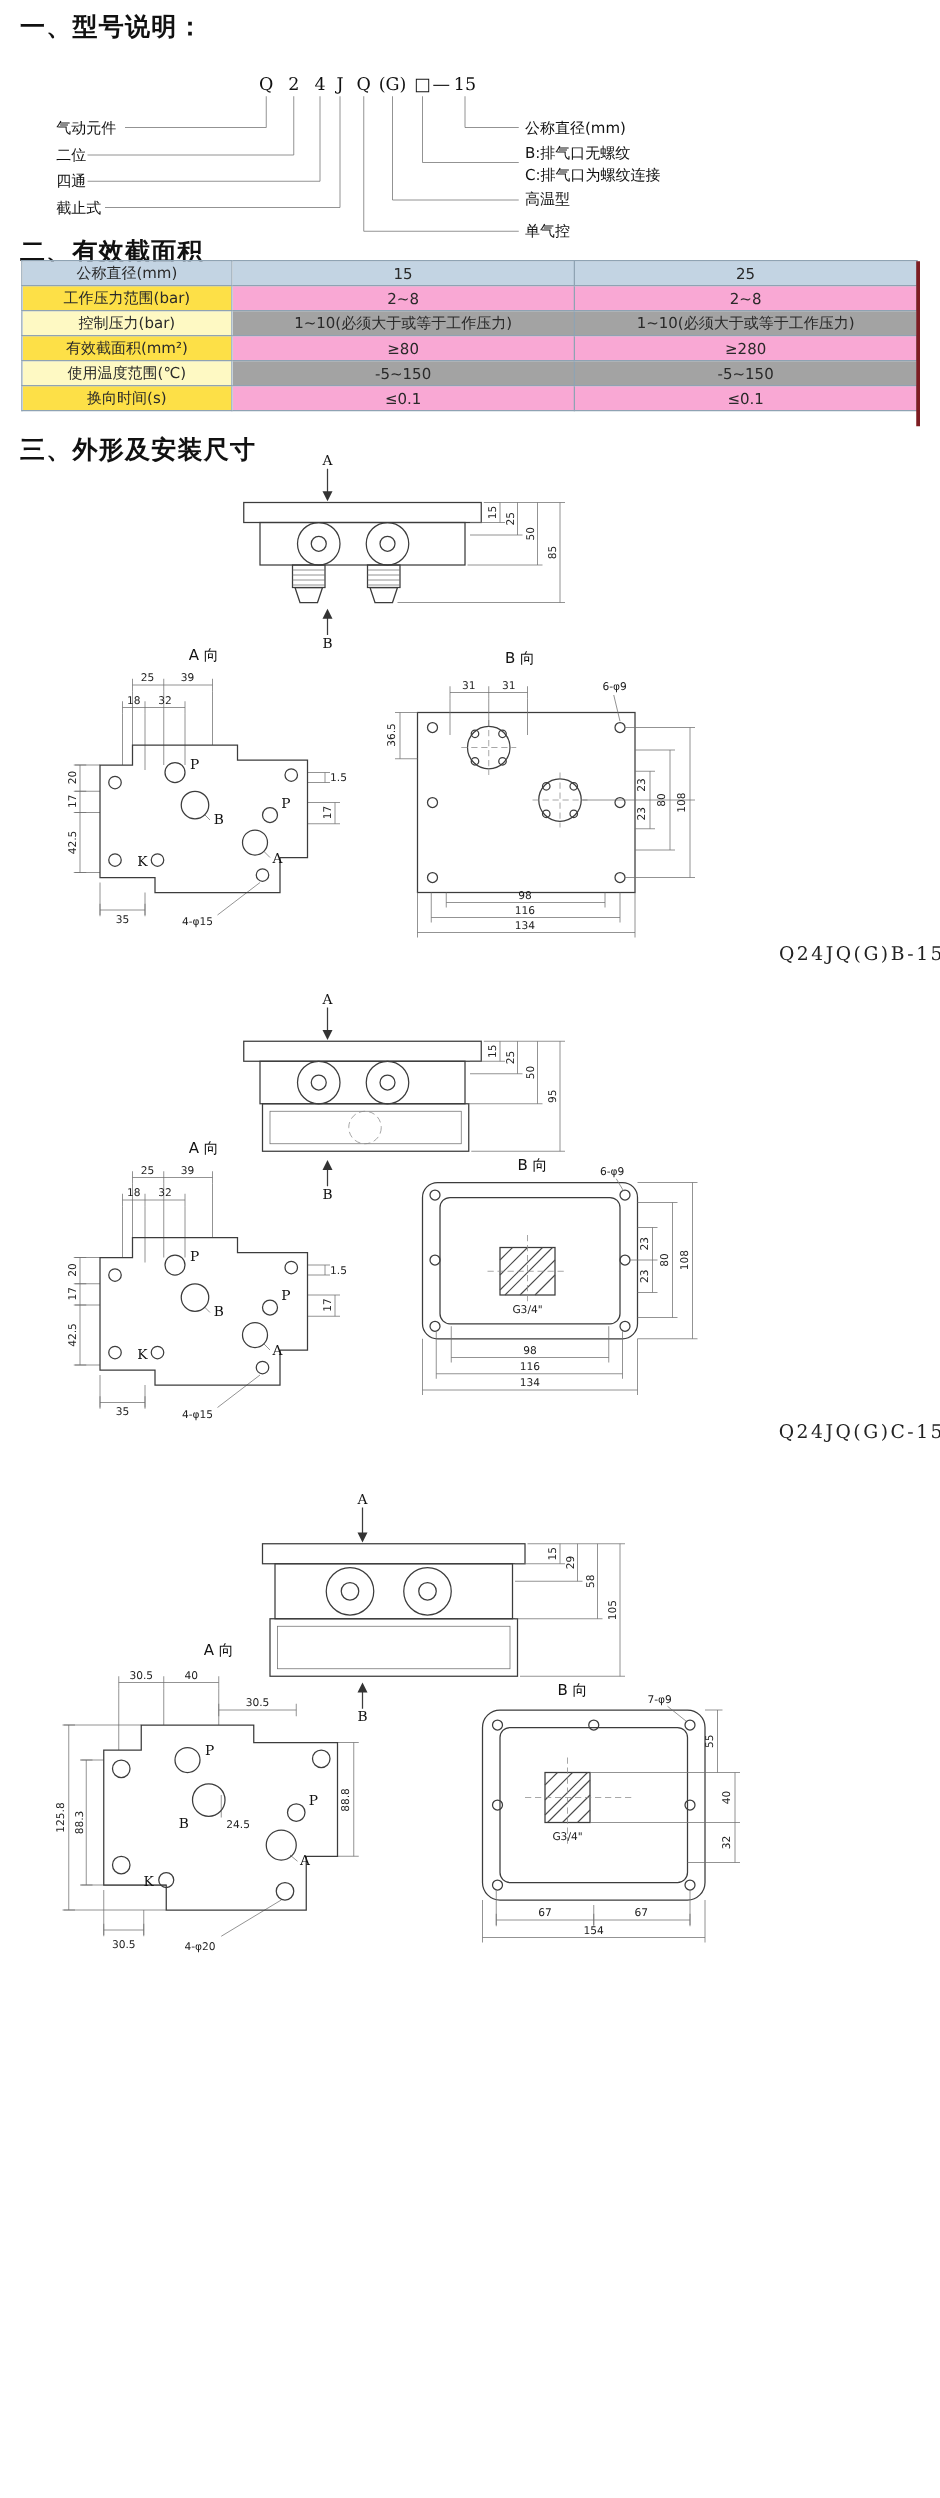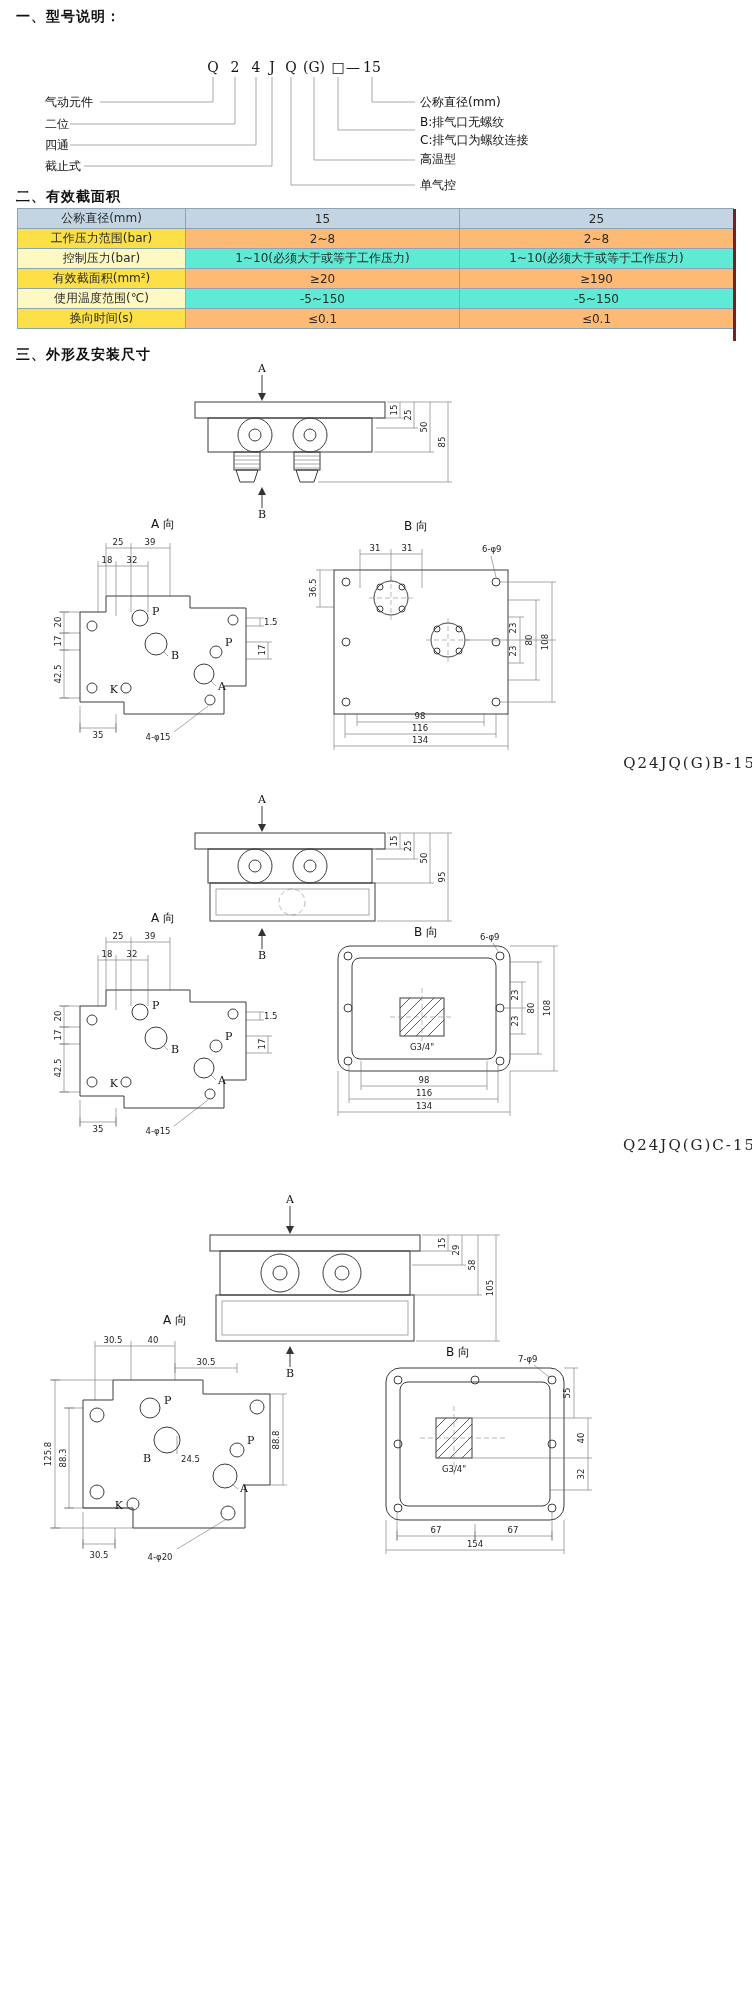--- a/index.html
+++ b/index.html
@@ -1,38 +1,38 @@
 <!DOCTYPE html>
 <html><head>
 <meta charset="utf-8">
 <style>
   *{margin:0;padding:0;box-sizing:border-box}
   html,body{background:#fff}
   body{width:752px;height:1998px;position:relative;font-family:"DejaVu Sans","Liberation Sans",sans-serif;color:#1a1a1a}
   .page{position:absolute;left:0;top:0;width:752px;height:1998px;background:#fff;overflow:hidden}
   .abs{position:absolute}
-  .sec-title{position:absolute;left:16px;font-size:14px;font-weight:bold;color:#111;letter-spacing:1px}
+  .sec-title{position:absolute;left:16px;font-size:20px;font-weight:bold;color:#111;letter-spacing:1px}
   .caption{position:absolute;left:4px;width:752px;text-align:right;font-family:"DejaVu Serif","Liberation Serif",serif;font-size:15px;letter-spacing:2px;color:#222}
   svg{overflow:visible;display:block}
   .ln{stroke:#3c3c3c;stroke-width:1;fill:none}
   .thin{stroke:#6f6f6f;stroke-width:0.6;fill:none}
   .dash{stroke:#8a8a8a;stroke-width:0.6;fill:none;stroke-dasharray:5 3}
   .hatchln{stroke:#4a4a4a;stroke-width:0.9}
   .dim{font-size:8.5px;fill:#222;font-family:"DejaVu Sans",sans-serif}
   .lbl{font-size:11px;fill:#111;font-family:"DejaVu Serif",serif}
   .ttl{font-size:12px;fill:#111}
   .code{font-family:"DejaVu Serif","Liberation Serif",serif;font-size:14px;fill:#111}
   .mid{text-anchor:middle}
   .end{text-anchor:end}
   .arrow{fill:#333;stroke:none}
   table.params{position:absolute;left:17px;top:208px;width:717px;border-collapse:collapse;table-layout:fixed;font-size:12px;color:#2a2a2a}
-  .params td{border:1px solid #8fa3b3;text-align:center;padding:1px 4px;height:17px;background:#fdba74;overflow:hidden;white-space:nowrap}
+  .params td{border:1px solid #8fa3b3;text-align:center;padding:1px 4px;height:17px;background:#f9a8d4;overflow:hidden;white-space:nowrap}
   .params td.lab{background:#fde047;width:168px}
   .params tr.hd td{background:#c3d4e3}
-  .params tr.alt td{background:#5eead4}
+  .params tr.alt td{background:#a3a3a3}
   .params tr.alt td.lab{background:#fef9c3}
   .redstrip{position:absolute;left:733px;top:209px;width:3px;height:132px;background:#7d1d22}
 </style>
 </head>
 <body>
 
 <div class="page">
 
   <div class="sec-title" style="top:8px">一、型号说明：</div>
 
@@ -85,22 +85,22 @@
       <td>2~8</td>
       <td>2~8</td>
     </tr>
     <tr class="alt">
       <td class="lab">控制压力(bar)</td>
       <td>1~10(必须大于或等于工作压力)</td>
       <td>1~10(必须大于或等于工作压力)</td>
     </tr>
     <tr>
       <td class="lab">有效截面积(mm²)</td>
-      <td>≥20</td>
-      <td>≥190</td>
+      <td>≥80</td>
+      <td>≥280</td>
     </tr>
     <tr class="alt">
       <td class="lab">使用温度范围(℃)</td>
       <td>-5~150</td>
       <td>-5~150</td>
     </tr>
     <tr>
       <td class="lab">换向时间(s)</td>
       <td>≤0.1</td>
       <td>≤0.1</td>

